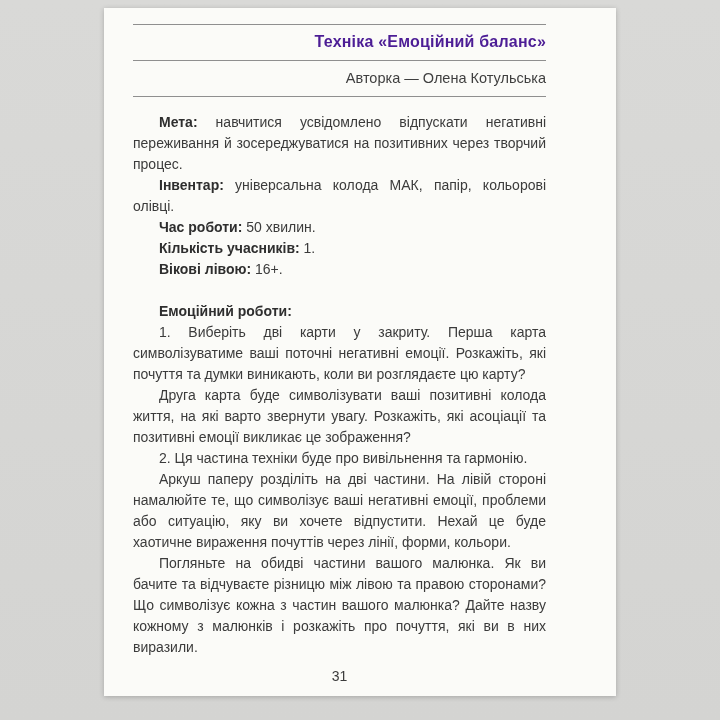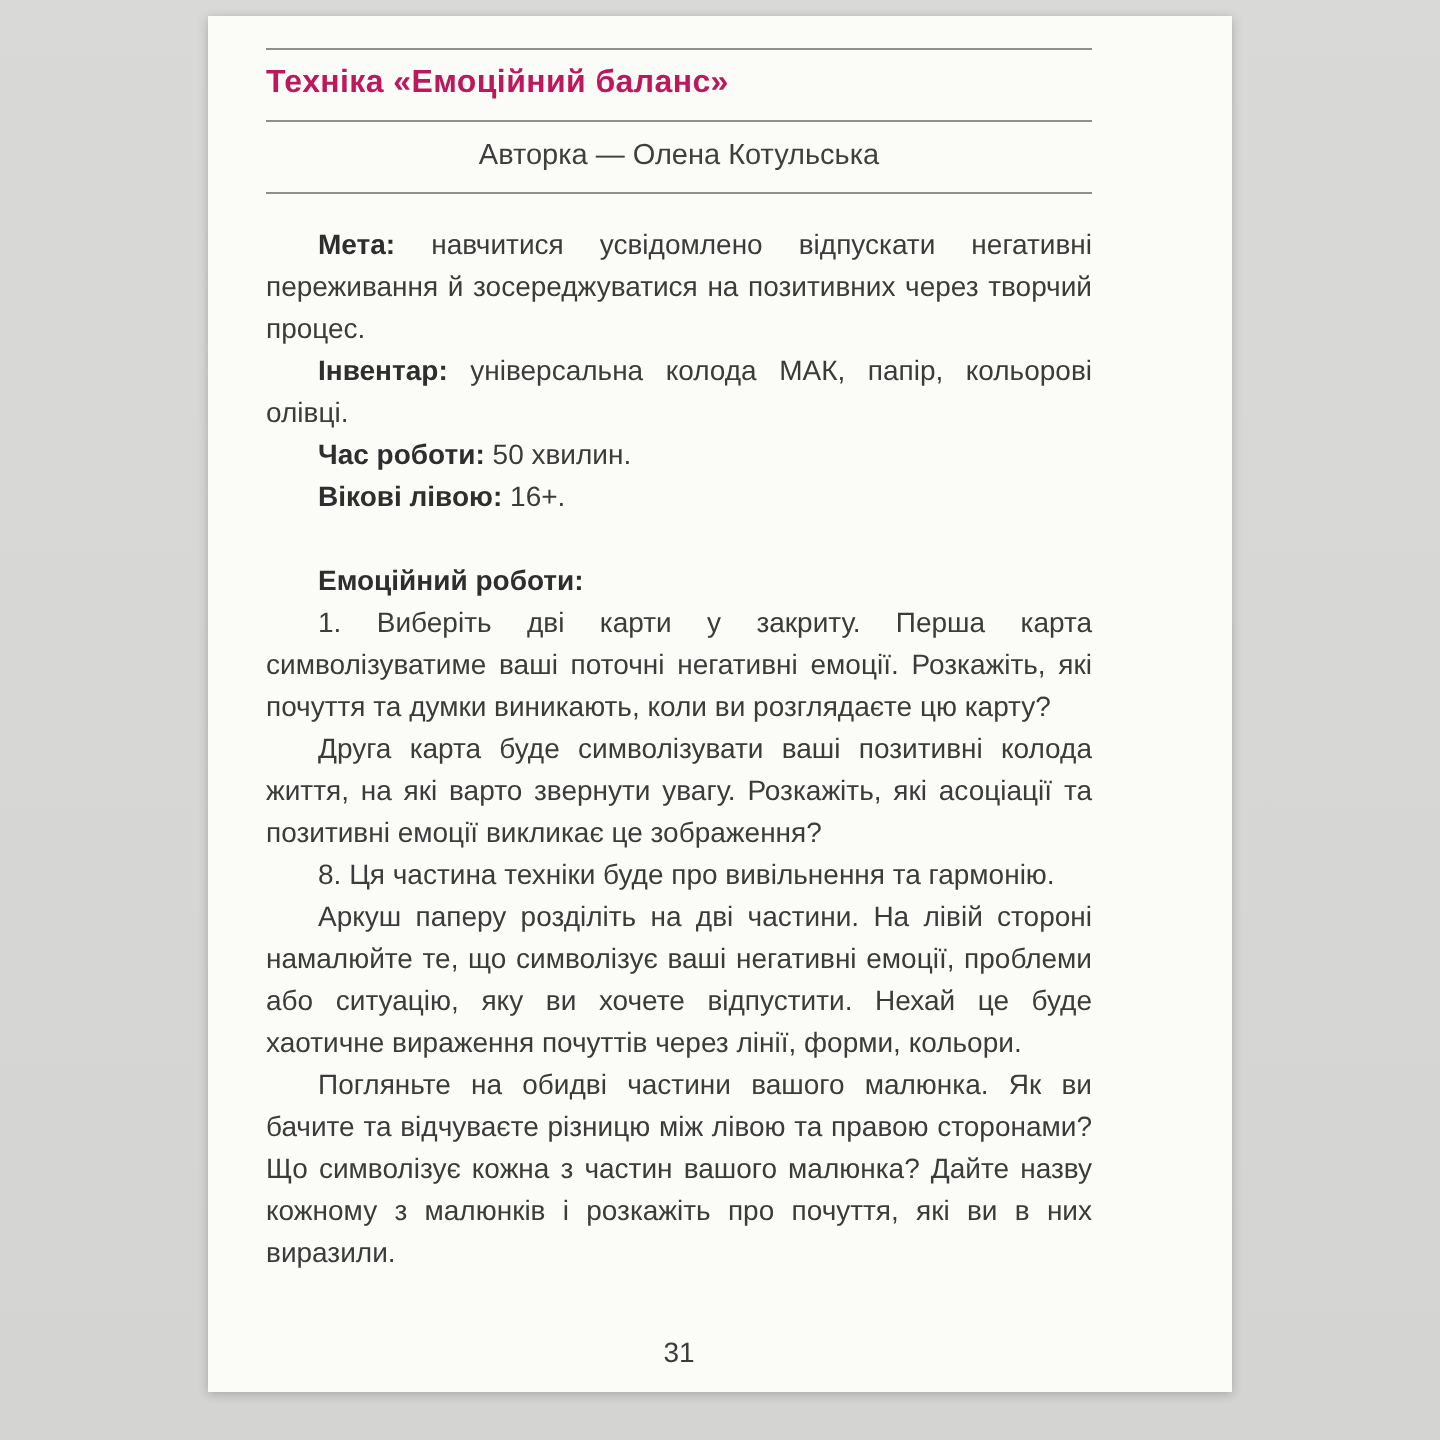--- a/index.html
+++ b/index.html
@@ -32,28 +32,28 @@
     color: #3b3b3b;
   }
   .rule {
     border-top: 1px solid #8f8f8f;
     height: 0;
   }
   .title {
     font-size: 16px;
     font-weight: 700;
     letter-spacing: 0.2px;
-    color: #be185d;
-    text-align: left;
+    color: #4c1d95;
+    text-align: right;
     padding: 8px 0 9px 0;
   }
   .author {
     font-size: 14.5px;
     color: #3f3f3f;
-    text-align: center;
+    text-align: right;
     padding: 9px 0 10px 0;
   }
   .meta-block { margin-top: 15px; }
   .para {
     font-size: 14px;
     line-height: 21px;
     text-align: justify;
     text-indent: 26px;
     color: #3b3b3b;
   }
@@ -86,28 +86,29 @@
       <div class="rule"></div>
       <h1 class="title">Техніка «Емоційний баланс»</h1>
       <div class="rule"></div>
       <div class="author">Авторка — Олена Котульська</div>
       <div class="rule"></div>
 
       <div class="meta-block">
         <p class="para"><span class="bold">Мета:</span><span> навчитися усвідомлено відпускати негативні переживання й зосереджуватися на позитивних через творчий процес.</span></p>
         <p class="para"><span class="bold">Інвентар:</span><span> універсальна колода МАК, папір, кольорові олівці.</span></p>
         <p class="para"><span class="bold">Час роботи:</span><span> 50 хвилин.</span></p>
+        <p class="para"><span class="bold">Кількість учасників:</span><span> 1.</span></p>
         <p class="para"><span class="bold">Вікові лівою:</span><span> 16+.</span></p>
       </div>
 
       <p class="heading">Емоційний роботи:</p>
 
       <p class="para">1.  Виберіть дві карти у закриту. Перша карта символізуватиме ваші поточні негативні емоції. Розкажіть, які почуття та думки виникають, коли ви розглядаєте цю карту?</p>
       <p class="para">Друга карта буде символізувати ваші позитивні колода життя, на які варто звернути увагу. Розкажіть, які асоціації та позитивні емоції викликає це зображення?</p>
-      <p class="para">8.  Ця частина техніки буде про вивільнення та гармонію.</p>
+      <p class="para">2.  Ця частина техніки буде про вивільнення та гармонію.</p>
       <p class="para">Аркуш паперу розділіть на дві частини. На лівій стороні намалюйте те, що символізує ваші негативні емоції, проблеми або ситуацію, яку ви хочете відпустити. Нехай це буде хаотичне вираження почуттів через лінії, форми, кольори.</p>
       <p class="para">Погляньте на обидві частини вашого малюнка. Як ви бачите та відчуваєте різницю між лівою та правою сторонами? Що символізує кожна з частин вашого малюнка? Дайте назву кожному з малюнків і розкажіть про почуття, які ви в них виразили.</p>
 
     </div>
 
     <div class="page-number">31</div>
   </div>
 </div>
 
 </body></html>

